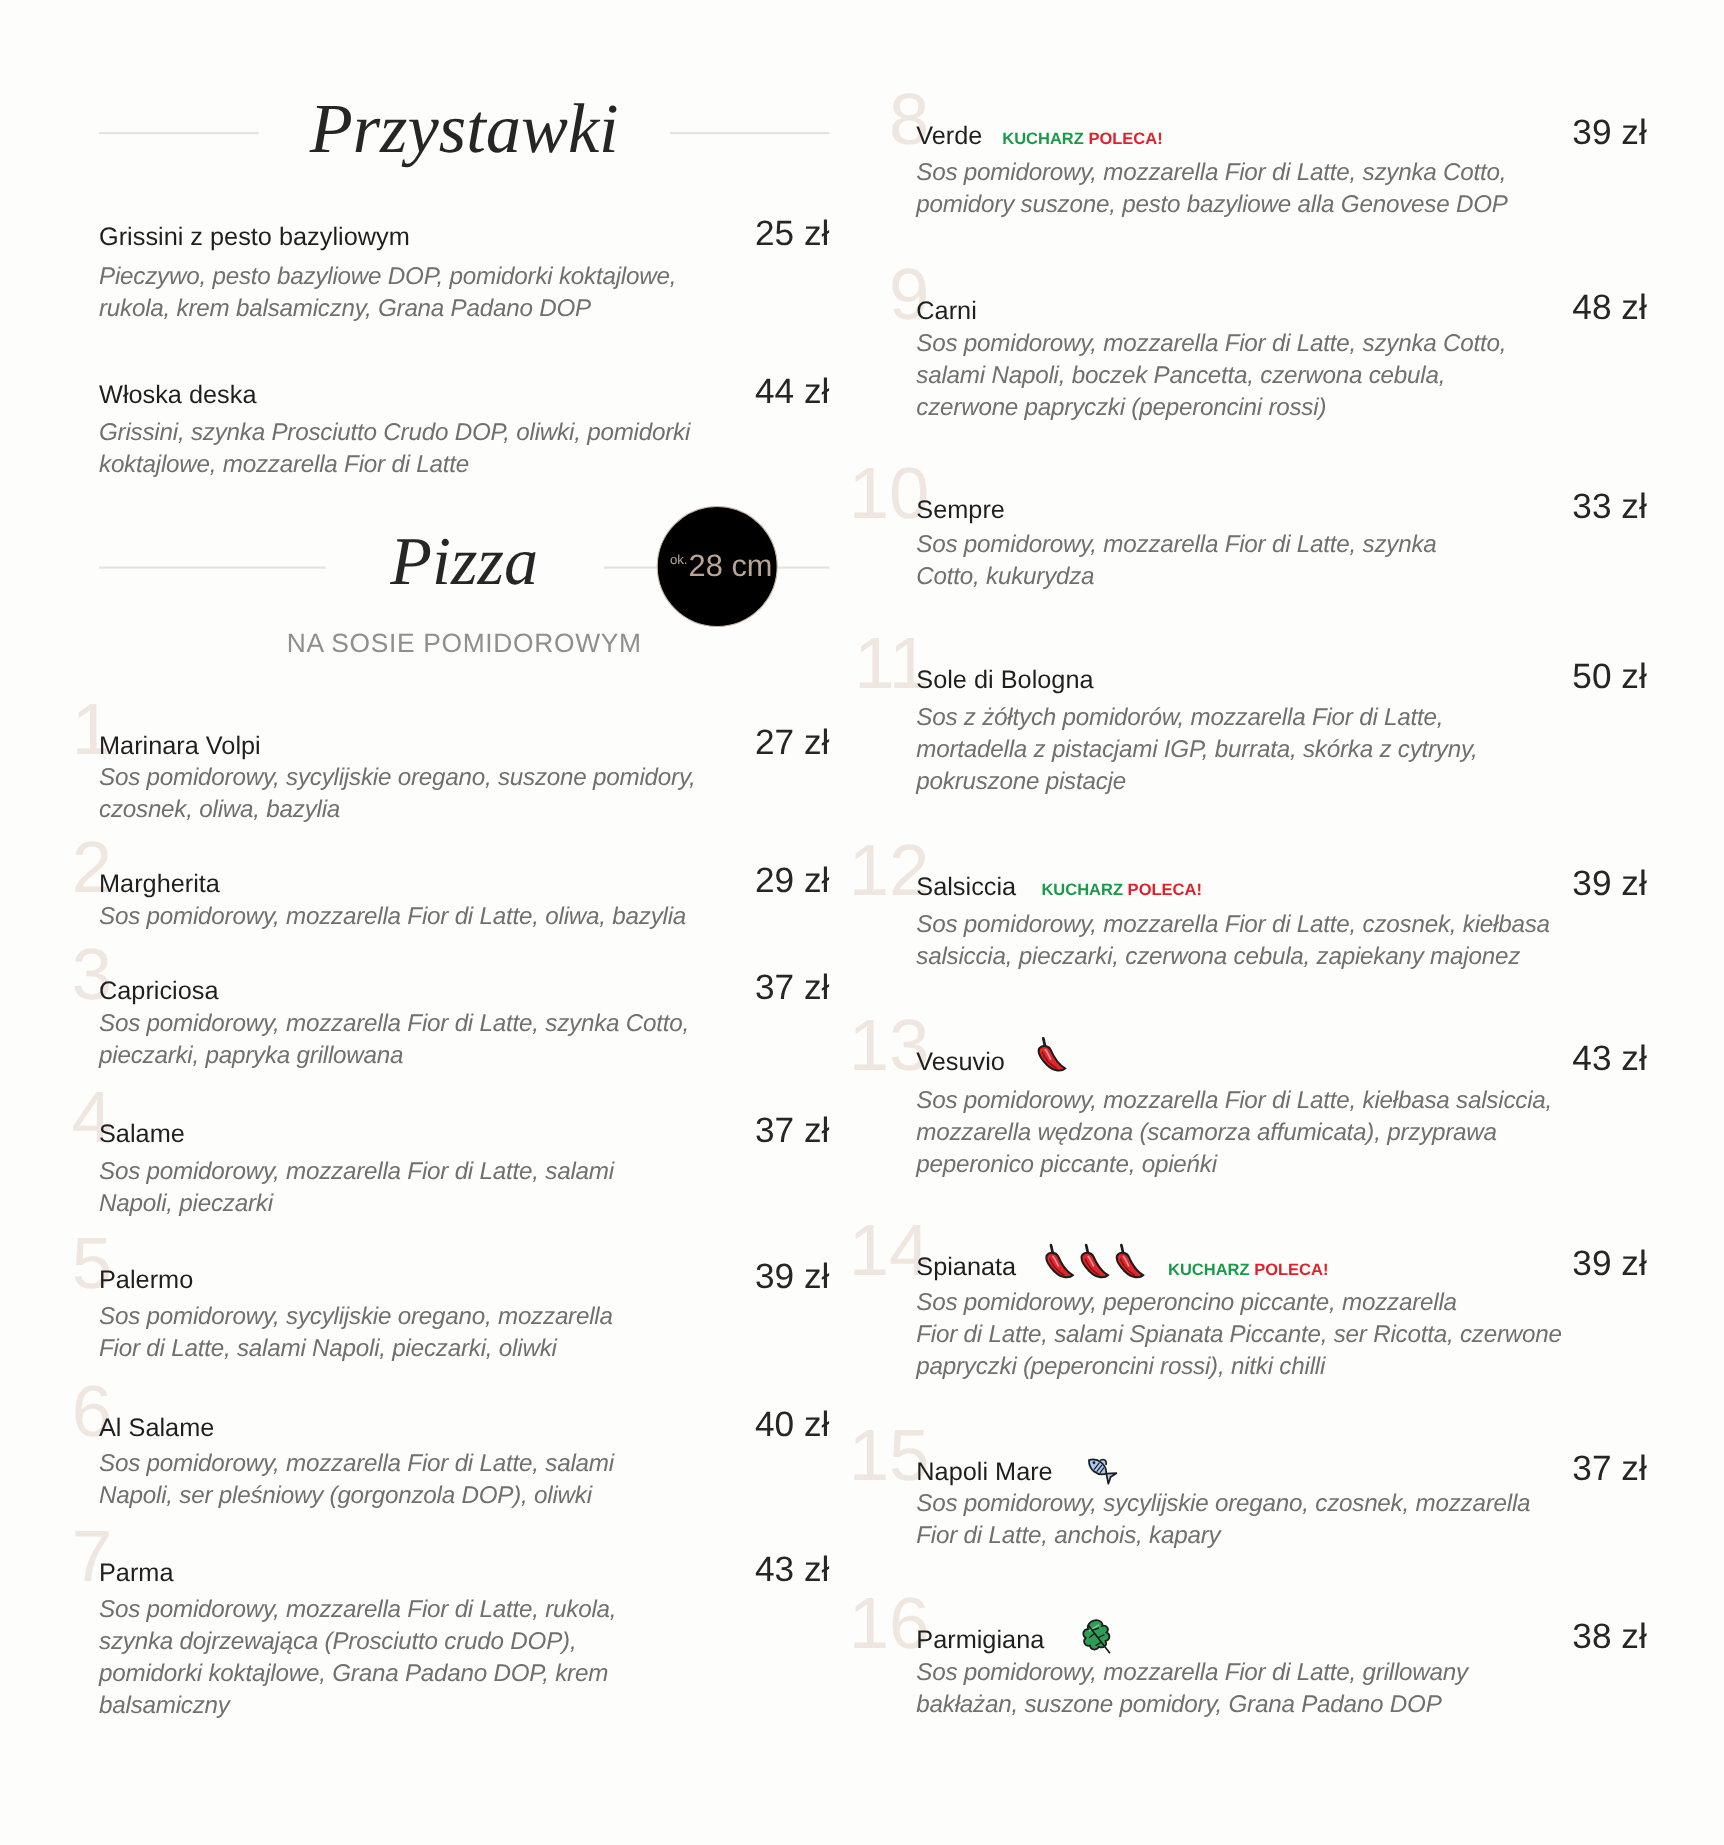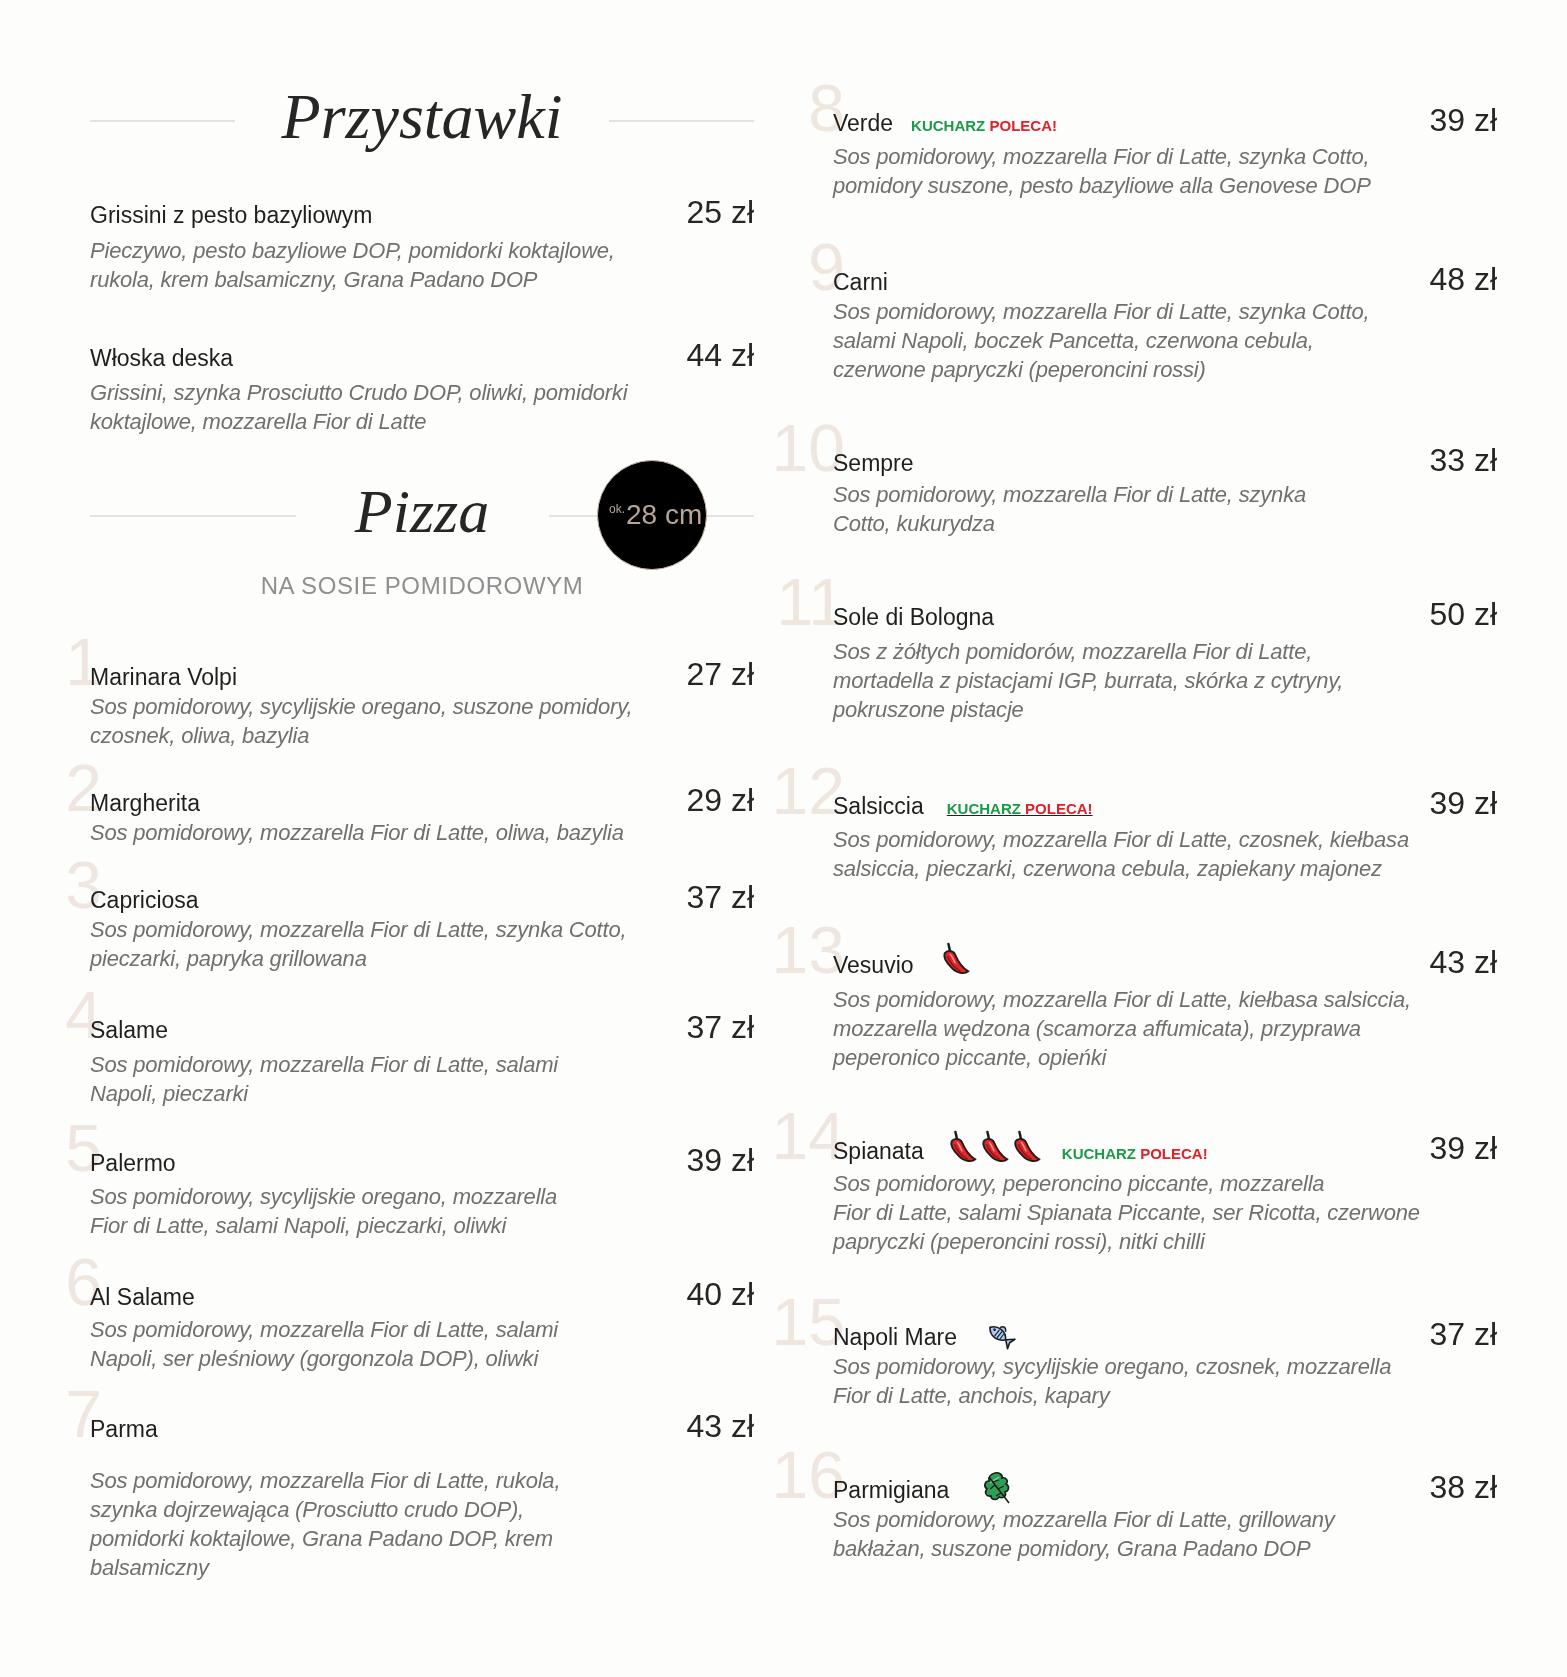--- a/index.html
+++ b/index.html
@@ -179,21 +179,21 @@
     <div>Napoli, ser pleśniowy (gorgonzola DOP), oliwki</div>
   </div>
 </div>
 
 <div class="item" style="left:90px; top:1415px;">
   <span class="num">7</span>
   <div class="row">
     <span class="name">Parma</span>
     <span class="price">43 zł</span>
   </div>
-  <div class="desc" style="top:33px;margin-top:18px;">
+  <div class="desc" style="top:33px;">
     <div>Sos pomidorowy, mozzarella Fior di Latte, rukola,</div>
     <div>szynka dojrzewająca (Prosciutto crudo DOP),</div>
     <div>pomidorki koktajlowe, Grana Padano DOP, krem</div>
     <div>balsamiczny</div>
   </div>
 </div>
 
 <div class="item" style="left:833px; top:109px;">
   <span class="num">8</span>
   <div class="row">
@@ -240,21 +240,21 @@
   <div class="desc" style="top:34px;">
     <div>Sos z żółtych pomidorów, mozzarella Fior di Latte,</div>
     <div>mortadella z pistacjami IGP, burrata, skórka z cytryny,</div>
     <div>pokruszone pistacje</div>
   </div>
 </div>
 
 <div class="item" style="left:833px; top:792px;">
   <span class="num">12</span>
   <div class="row">
-    <span class="name">Salsiccia</span><span class="badge" style="margin-left:23px;text-decoration:underline;"><span class="b1">KUCHARZ</span> <span class="b2">POLECA!</span></span>
+    <span class="name">Salsiccia</span><span class="badge" style="margin-left:23px;"><span class="b1">KUCHARZ</span> <span class="b2">POLECA!</span></span>
     <span class="price">39 zł</span>
   </div>
   <div class="desc" style="top:33px;">
     <div>Sos pomidorowy, mozzarella Fior di Latte, czosnek, kiełbasa</div>
     <div>salsiccia, pieczarki, czerwona cebula, zapiekany majonez</div>
   </div>
 </div>
 
 <div class="item" style="left:833px; top:951px;">
   <span class="num">13</span>

